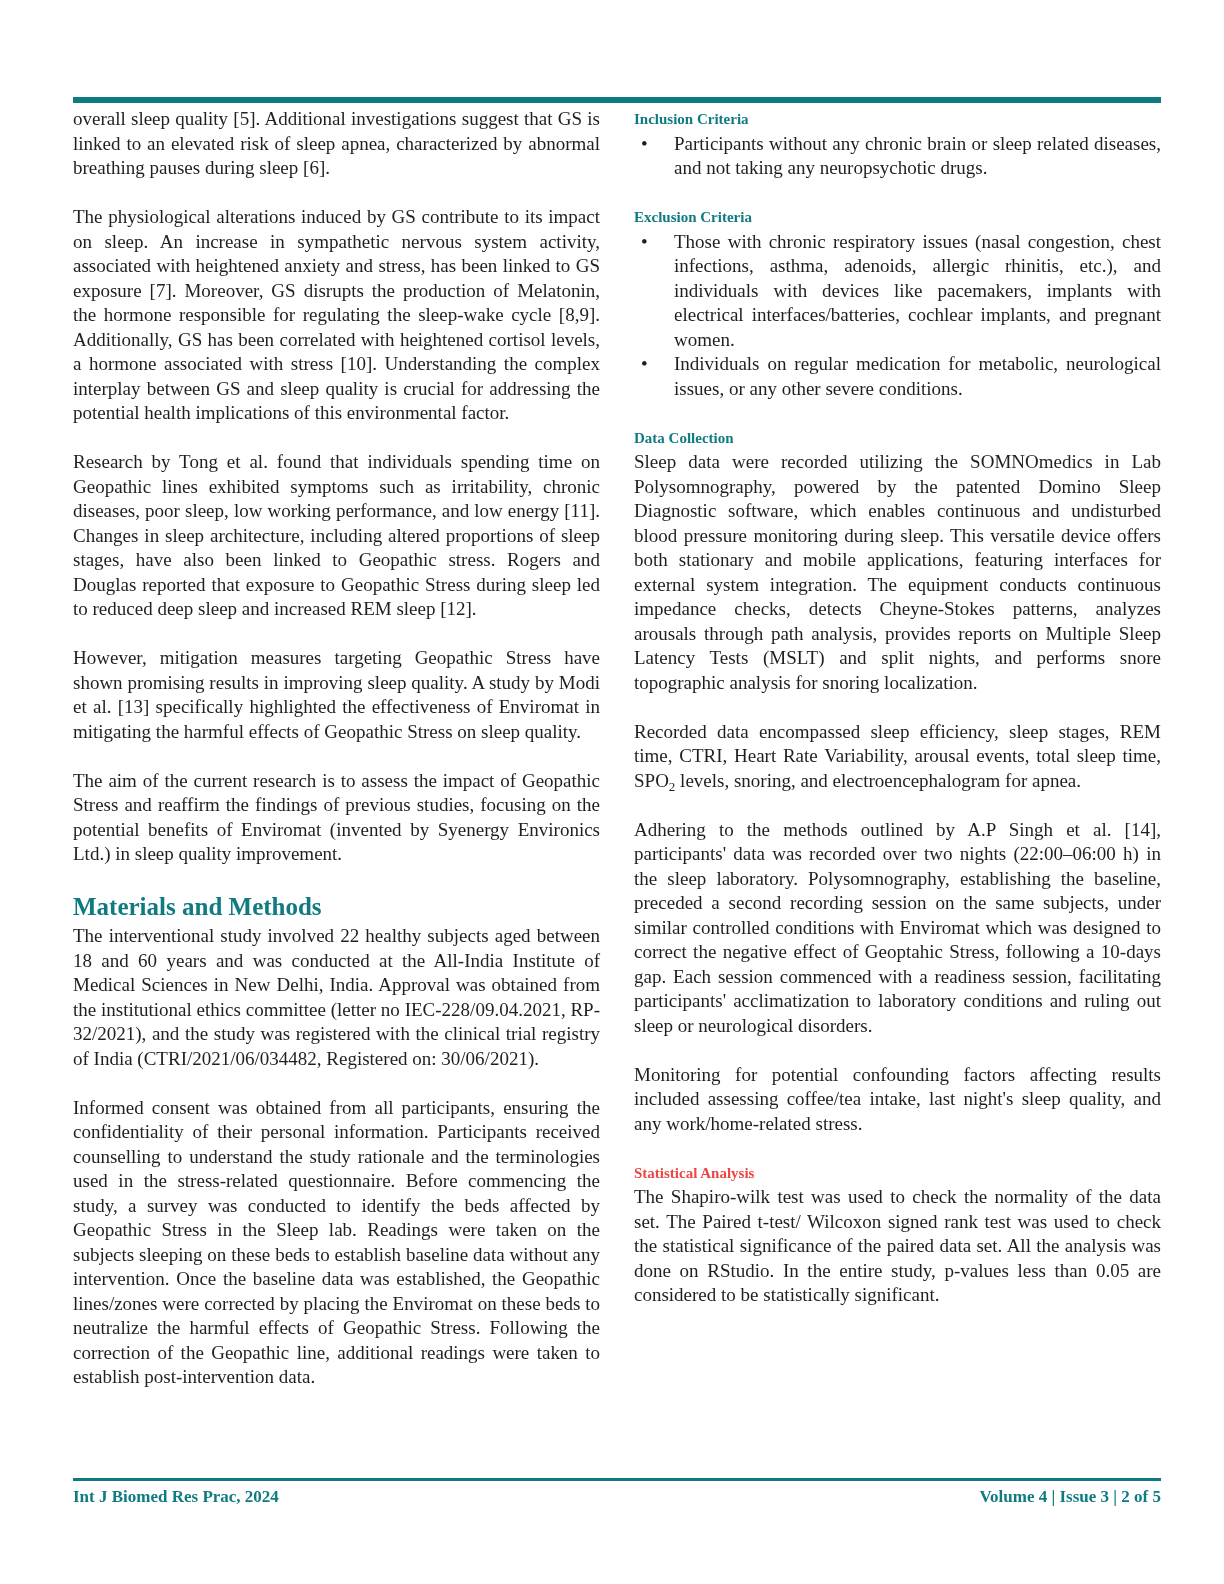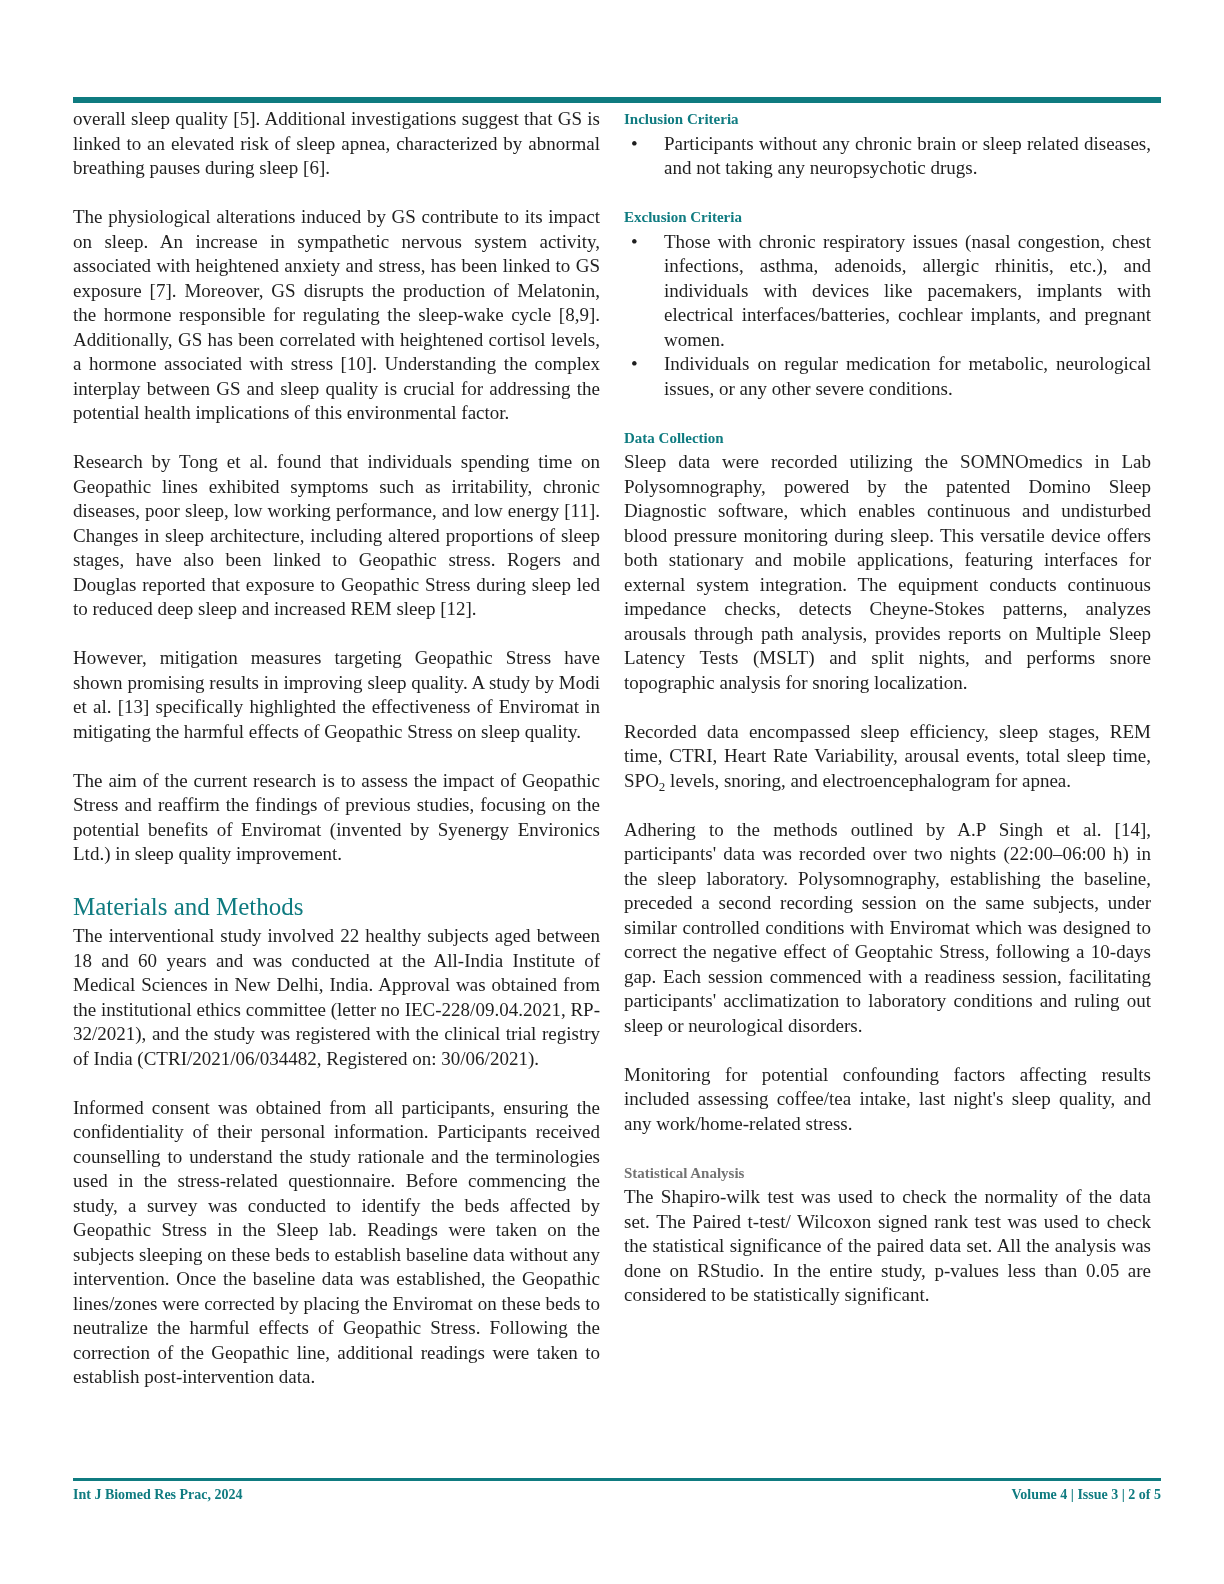--- a/index.html
+++ b/index.html
@@ -9,31 +9,31 @@
     background:#ffffff;
     font-family:"Liberation Serif", serif;
     color:#1f1f1f;
     overflow:hidden;
   }
   .top-rule{
     position:absolute;left:73px;right:63px;top:97px;height:6px;
   }
   .content{
     position:absolute;left:73px;top:107px;width:1088px;
-    display:flex;gap:24px;
+    display:flex;gap:34px;
   }
   .col{
     width:527px;
     font-size:19px;line-height:24.5px;
     text-align:justify;
   }
   .col p{margin:0 0 24.5px 0;}
   .col p:last-child{margin-bottom:0;font-family:Liberation Serif, serif;}
   h2.section{
-    font-size:25px;line-height:31px;font-weight:normal;
+    font-size:25px;line-height:31px;font-weight:bold;
     margin:0 0 2px 0;text-align:left;
   }
   h3.sub{
     font-size:15px;line-height:24.5px;font-weight:bold;
     margin:0;text-align:left;
   }
   ul.bullets{
     list-style:none;margin:0 0 24.5px 0;padding:0;
   }
   ul.bullets li{
@@ -45,21 +45,21 @@
   }
   sub.chem{
     font-size:13px;line-height:0;vertical-align:-4px;
   }
   .footer-rule{
     position:absolute;left:73px;right:63px;top:1478px;height:3px;
   }
   .footer{
     position:absolute;left:73px;right:63px;top:1487px;
     display:flex;justify-content:space-between;
-    font-size:14px;font-weight:bold;
+    font-size:17px;font-weight:bold;
   }
 </style>
 </head>
 <body>
 
 <div class="page">
 
   <div class="top-rule accent-bg" style="background: rgb(15, 123, 128);"></div>
 
   <div class="content">
@@ -86,21 +86,21 @@
         <li>Those with chronic respiratory issues (nasal congestion, chest infections, asthma, adenoids, allergic rhinitis, etc.), and individuals with devices like pacemakers, implants with electrical interfaces/batteries, cochlear implants, and pregnant women.</li>
         <li>Individuals on regular medication for metabolic, neurological issues, or any other severe conditions.</li>
       </ul>
 
       <h3 class="sub accent-fg" style="color: rgb(15, 123, 128);">Data Collection</h3>
       <p>Sleep data were recorded utilizing the SOMNOmedics in Lab Polysomnography, powered by the patented Domino Sleep Diagnostic software, which enables continuous and undisturbed blood pressure monitoring during sleep. This versatile device offers both stationary and mobile applications, featuring interfaces for external system integration. The equipment conducts continuous impedance checks, detects Cheyne-Stokes patterns, analyzes arousals through path analysis, provides reports on Multiple Sleep Latency Tests (MSLT) and split nights, and performs snore topographic analysis for snoring localization.</p>
       <p><span>Recorded data encompassed sleep efficiency, sleep stages, REM time, CTRI, Heart Rate Variability, arousal events, total sleep time, SPO</span><sub class="chem">2</sub><span> levels, snoring, and electroencephalogram for apnea.</span></p>
       <p>Adhering to the methods outlined by A.P Singh et al. [14], participants' data was recorded over two nights (22:00–06:00 h) in the sleep laboratory. Polysomnography, establishing the baseline, preceded a second recording session on the same subjects, under similar controlled conditions with Enviromat which was designed to correct the negative effect of Geoptahic Stress, following a 10-days gap. Each session commenced with a readiness session, facilitating participants' acclimatization to laboratory conditions and ruling out sleep or neurological disorders.</p>
       <p>Monitoring for potential confounding factors affecting results included assessing coffee/tea intake, last night's sleep quality, and any work/home-related stress.</p>
 
-      <h3 class="sub accent-fg" style="color: #737373;">Statistical Analysis</h3>
+      <h3 class="sub accent-fg" style="color: #ef4444;">Statistical Analysis</h3>
       <p>The Shapiro-wilk test was used to check the normality of the data set. The Paired t-test/ Wilcoxon signed rank test was used to check the statistical significance of the paired data set. All the analysis was done on RStudio. In the entire study, p-values less than 0.05 are considered to be statistically significant.</p>
     </div>
 
   </div>
 
   <div class="footer-rule accent-bg" style="background: rgb(15, 123, 128);"></div>
   <div class="footer accent-fg" style="color: rgb(15, 123, 128);">
     <span>Int J Biomed Res Prac, 2024</span>
     <span>Volume 4 | Issue 3 | 2 of 5</span>
   </div>

